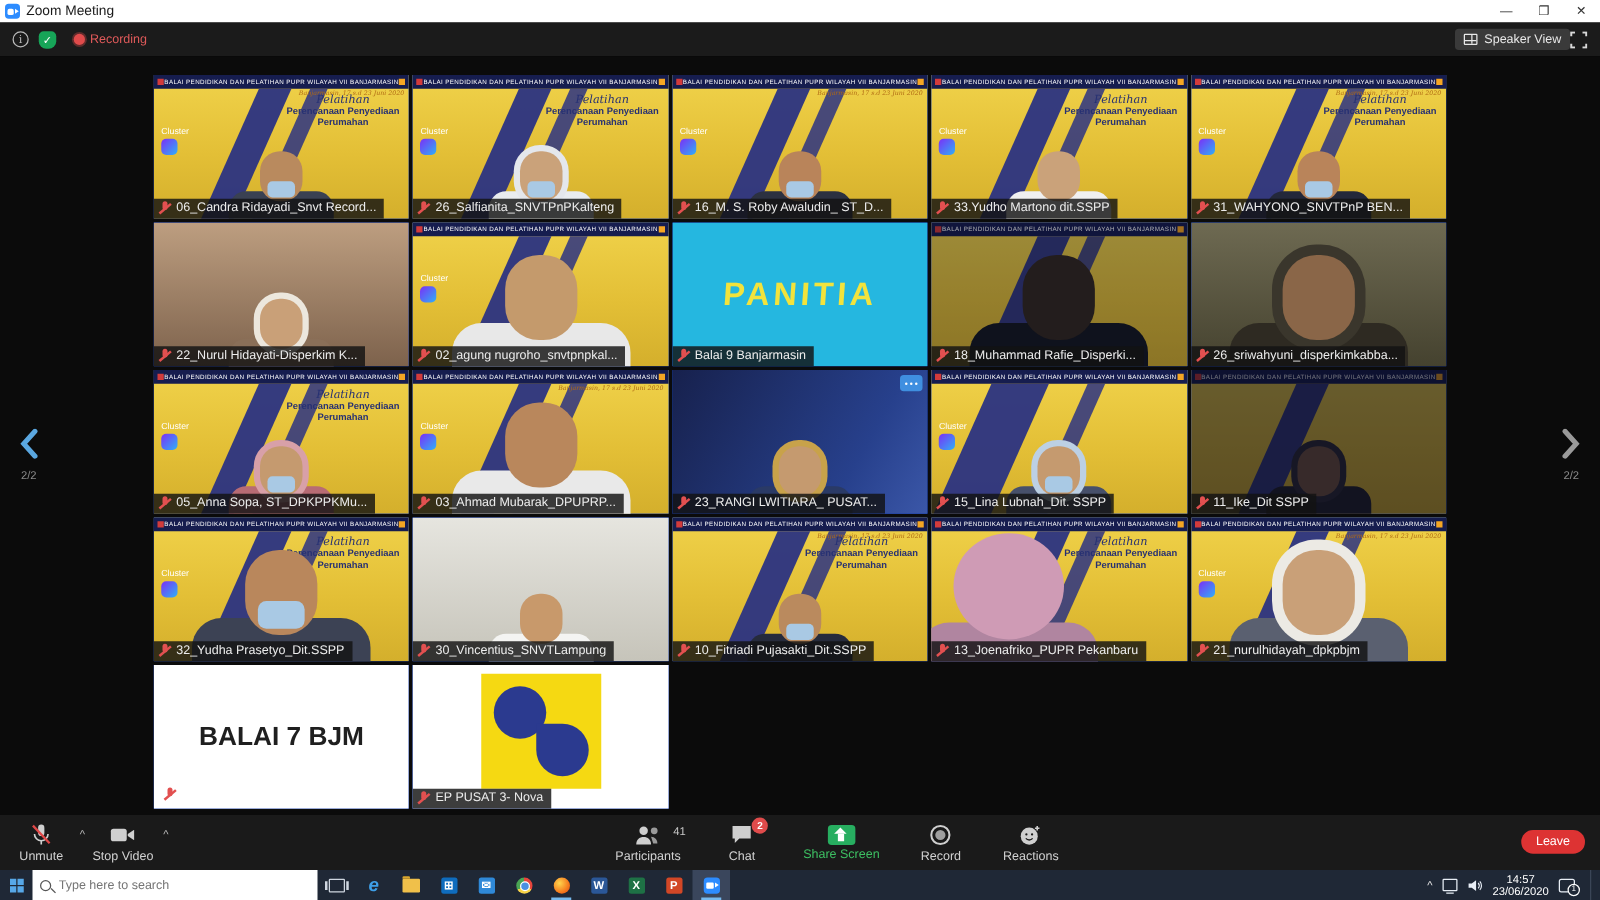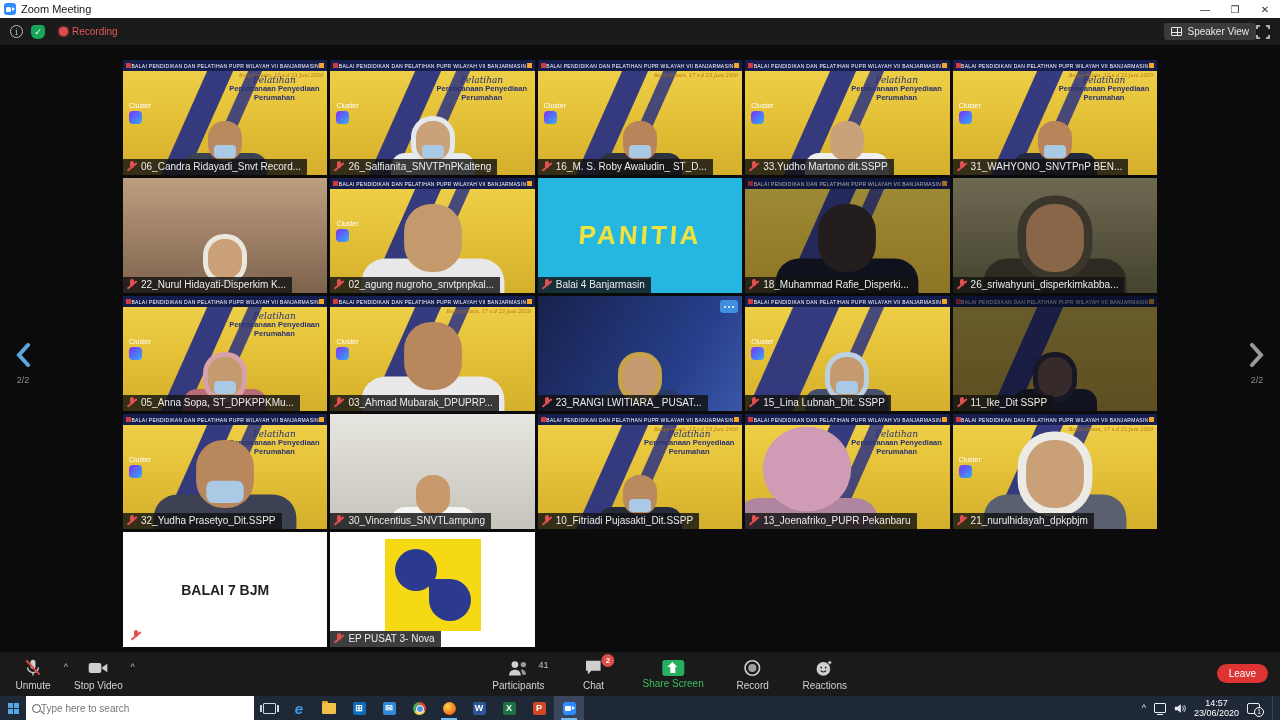--- a/index.html
+++ b/index.html
@@ -73,21 +73,21 @@
   .person.blob{left:30%}
   .person.blob .head{width:52px;height:50px;border-radius:50%}
   .shade{position:absolute;inset:0;background:rgba(7,9,26,.58);z-index:3}
   .shade.lite{background:rgba(7,9,26,.35)}
   .more{position:absolute;top:4px;right:4px;width:18px;height:13px;border-radius:3px;background:#3f8fe0;z-index:5}
   .more::after{content:"";position:absolute;left:4px;top:5.5px;width:2px;height:2px;border-radius:50%;
     background:#fff;box-shadow:4px 0 #fff,8px 0 #fff}
 
   
   .bigtxt{position:absolute;inset:0;display:flex;align-items:center;justify-content:center;color:#1f1f1f;font-weight:bold}
-  .bigtxt.balai{font-size:14px}
+  .bigtxt.balai{font-size:21px}
   .bigtxt.hery{font-size:13px;color:#3a3a3a}
   .panitia{position:absolute;inset:0;display:flex;align-items:center;justify-content:center;
     color:#f2e33c;font-weight:bold;font-size:26px;letter-spacing:3px;transform:skew(-4deg)}
   .pulogo{position:absolute;left:50%;top:46%;transform:translate(-50%,-50%);width:96px;height:92px;background:#f5d912}
   .pulogo::before{content:"";position:absolute;left:10px;top:10px;width:42px;height:42px;border-radius:50%;background:#2b3a8f}
   .pulogo::after{content:"";position:absolute;right:10px;bottom:10px;width:42px;height:42px;border-radius:0 50% 50% 50%;background:#2b3a8f}
 
   
   .plate{position:absolute;left:0;bottom:0;display:inline-flex;align-items:center;z-index:6;
     background:rgba(18,18,18,.82);color:#ececec;font-size:10px;padding:2px 6px 3px 4px;
@@ -114,21 +114,21 @@
     border-left:5.5px solid transparent;border-right:5.5px solid transparent}
   .share-lbl{color:#3dbf62}
   .leave-btn{position:absolute;right:12px;top:12px;background:#dd3333;color:#fff;font-size:10px;
     border-radius:10px;padding:4px 12px;border:none}
 
   
   .taskbar{position:absolute;top:696px;left:0;width:1280px;height:24px;background:#1f2836;display:flex;align-items:center}
   .startbtn{width:26px;height:24px;display:flex;align-items:center;justify-content:center}
   .winlogo{width:11px;height:11px;display:grid;grid-template-columns:5px 5px;gap:1px}
   .winlogo i{background:#57a8e8;display:block;height:5px}
-  .searchbox{width:228px;height:24px;background:#fff;display:flex;align-items:center;padding:4px 6px;}
+  .searchbox{width:228px;height:24px;background:#fff;display:flex;align-items:center;padding:4px 6px;gap:6px}
   .mag{width:9px;height:9px;border:1.4px solid #555;border-radius:50%;position:relative;flex:none}
   .mag::after{content:"";position:absolute;left:7px;top:7px;width:5px;height:1.4px;background:#555;transform:rotate(45deg)}
   .searchbox input{border:none;outline:none;font-size:10px;color:#333;width:100%;font-family:"Liberation Sans",sans-serif}
   .tb-ic{width:30px;height:24px;display:flex;align-items:center;justify-content:center;position:relative;font-size:12px}
   .tb-ic.open::after{content:"";position:absolute;left:7px;right:7px;bottom:0;height:2px;background:#76b9ed}
   .tb-ic.active{background:#3a465c}
   .taskview{width:13px;height:11px;border:1.4px solid #cfd6e0;border-radius:1px;position:relative}
   .taskview::before{content:"";position:absolute;left:-4px;top:1px;width:2px;height:7px;background:#cfd6e0}
   .taskview::after{content:"";position:absolute;right:-4px;top:1px;width:2px;height:7px;background:#cfd6e0}
   .sq{width:13px;height:13px;border-radius:2px;color:#fff;font-size:9px;font-weight:bold;
@@ -335,21 +335,21 @@
           <span>02_agung nugroho_snvtpnpkal...</span>
         </div>
     </div>
 
     <div class="tile">
       <div class="vbg cyan">
         <div class="panitia">PANITIA</div>
       </div>
       <div class="plate">
           <i class="mic"></i>
-          <span>Balai 4 Banjarmasin</span>
+          <span>Balai 9 Banjarmasin</span>
         </div>
     </div>
 
     <div class="tile">
       <div class="vbg gold">
         <div class="banner">BALAI PENDIDIKAN DAN PELATIHAN PUPR WILAYAH VII BANJARMASIN</div>
         <i class="ch a"></i>
           <i class="ch b"></i>
         <div class="person close" style="--skin:#33281f;--shirt:#15181f">
             <i class="head"></i>

